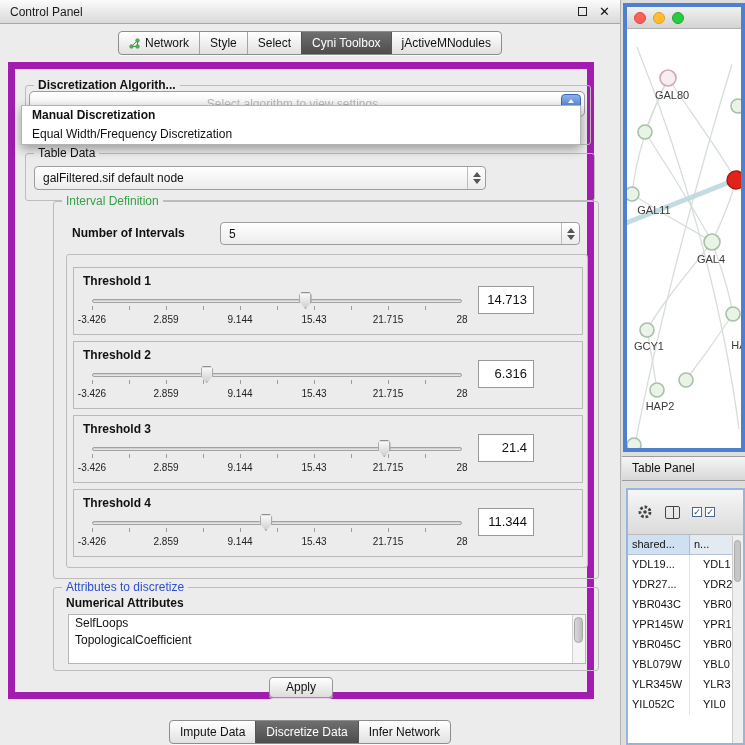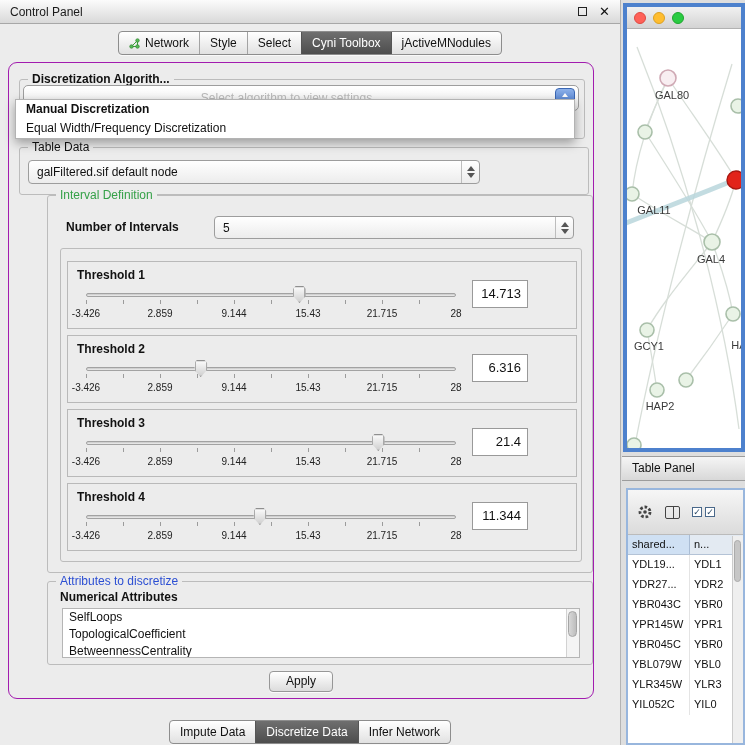--- a/index.html
+++ b/index.html
@@ -30,21 +30,21 @@
     background:linear-gradient(#ffffff,#e1e1e1); overflow:hidden;
     box-shadow:0 1px 0 rgba(255,255,255,.7); }
   .seg { display:flex; align-items:center; gap:5px; padding:4px 10px;
     font-size:12px; color:#111; border-left:1px solid #a3a3a3; cursor:default; white-space:nowrap; }
   .seg:first-child { border-left:none; }
   .seg.selected { background:linear-gradient(#6f6f6f,#4d4d4d); color:#fff; border-left-color:#555; }
   .seg.selected + .seg { border-left-color:#555; }
 
   
   .main-panel { position:absolute; left:8px; top:62px; width:586px; height:637px;
-    border:1px solid #a21caf; border-radius:9px; background:#ececec; }
+    border:7px solid #a21caf; border-radius:0; background:#ececec; }
 
   .group { position:absolute; border:1px solid #bcbcbc; border-radius:3px; }
   .group-title { position:absolute; top:-8px; left:8px; background:#ececec;
     padding:0 4px; font-size:12px; white-space:nowrap; }
   .gt-bold { color:#111; font-weight:bold; }
   .gt-green { color:#35a148; }
   .gt-blue  { color:#2c4fd3; }
 
   
   .combo { position:absolute; height:24px; background:linear-gradient(#ffffff,#ececec);
@@ -150,21 +150,21 @@
   .col-icon { width:15px; height:13px; border:1.6px solid #444; border-radius:2px; position:relative; }
   .col-icon::before { content:''; position:absolute; left:50%; top:0; bottom:0; width:1.6px; background:#444; }
   .checkpair { display:flex; gap:3px; }
   .mini-check { width:10px; height:10px; border:1px solid #49688a; background:#fff;
     font-size:9px; line-height:9px; text-align:center; color:#2c4a68;
     font-family:"DejaVu Sans",sans-serif; }
   .thead { display:flex; height:20px; font-size:11px; border-bottom:1px solid #b4c3d6; }
   .thead .hc1 { width:62px; background:#cfe0f3; border-right:1px solid #a9bcd4; padding:3px 4px; overflow:hidden; white-space:nowrap; }
   .thead .hc2 { flex:1; background:#e3eaf2; padding:3px 4px; overflow:hidden; white-space:nowrap; }
   .tbody { background:#fff; }
-  .trow { display:flex; height:20px; }
+  .trow { display:flex; height:20px;gap:9px; }
   .tcell { font-size:11px; padding:3px 4px; white-space:nowrap; overflow:hidden; }
   .tcell.c0 { width:62px; border-right:1px solid #e4e4e4; }
   .tcell.c1 { flex:1; }
   .tscroll { position:absolute; right:0; top:46px; bottom:0; width:11px;
     background:#efefef; border-left:1px solid #ccc; }
   .tscroll-thumb { position:absolute; left:1px; top:4px; width:7px; height:42px;
     background:#c6c6c6; border:1px solid #ababab; border-radius:4px; }
 
   .net-tab-icon { display:inline-flex; }
 </style>
@@ -337,21 +337,20 @@
         </div>
       </div>
 
       <div class="group attributes-group">
         <span class="group-title gt-blue">Attributes to discretize</span>
         <span class="attr-heading">Numerical Attributes</span>
         <div class="attr-list">
 
         <div class="list-item">SelfLoops</div>
             <div class="list-item">TopologicalCoefficient</div>
-            <div class="list-item">BetweennessCentrality</div>
             <div class="attr-scrollbar">
             <div class="attr-scroll-thumb"></div>
           </div>
           </div>
       </div>
 
       <div class="apply-btn">Apply</div>
     </div>
 
     <div class="tabbar bottom">

